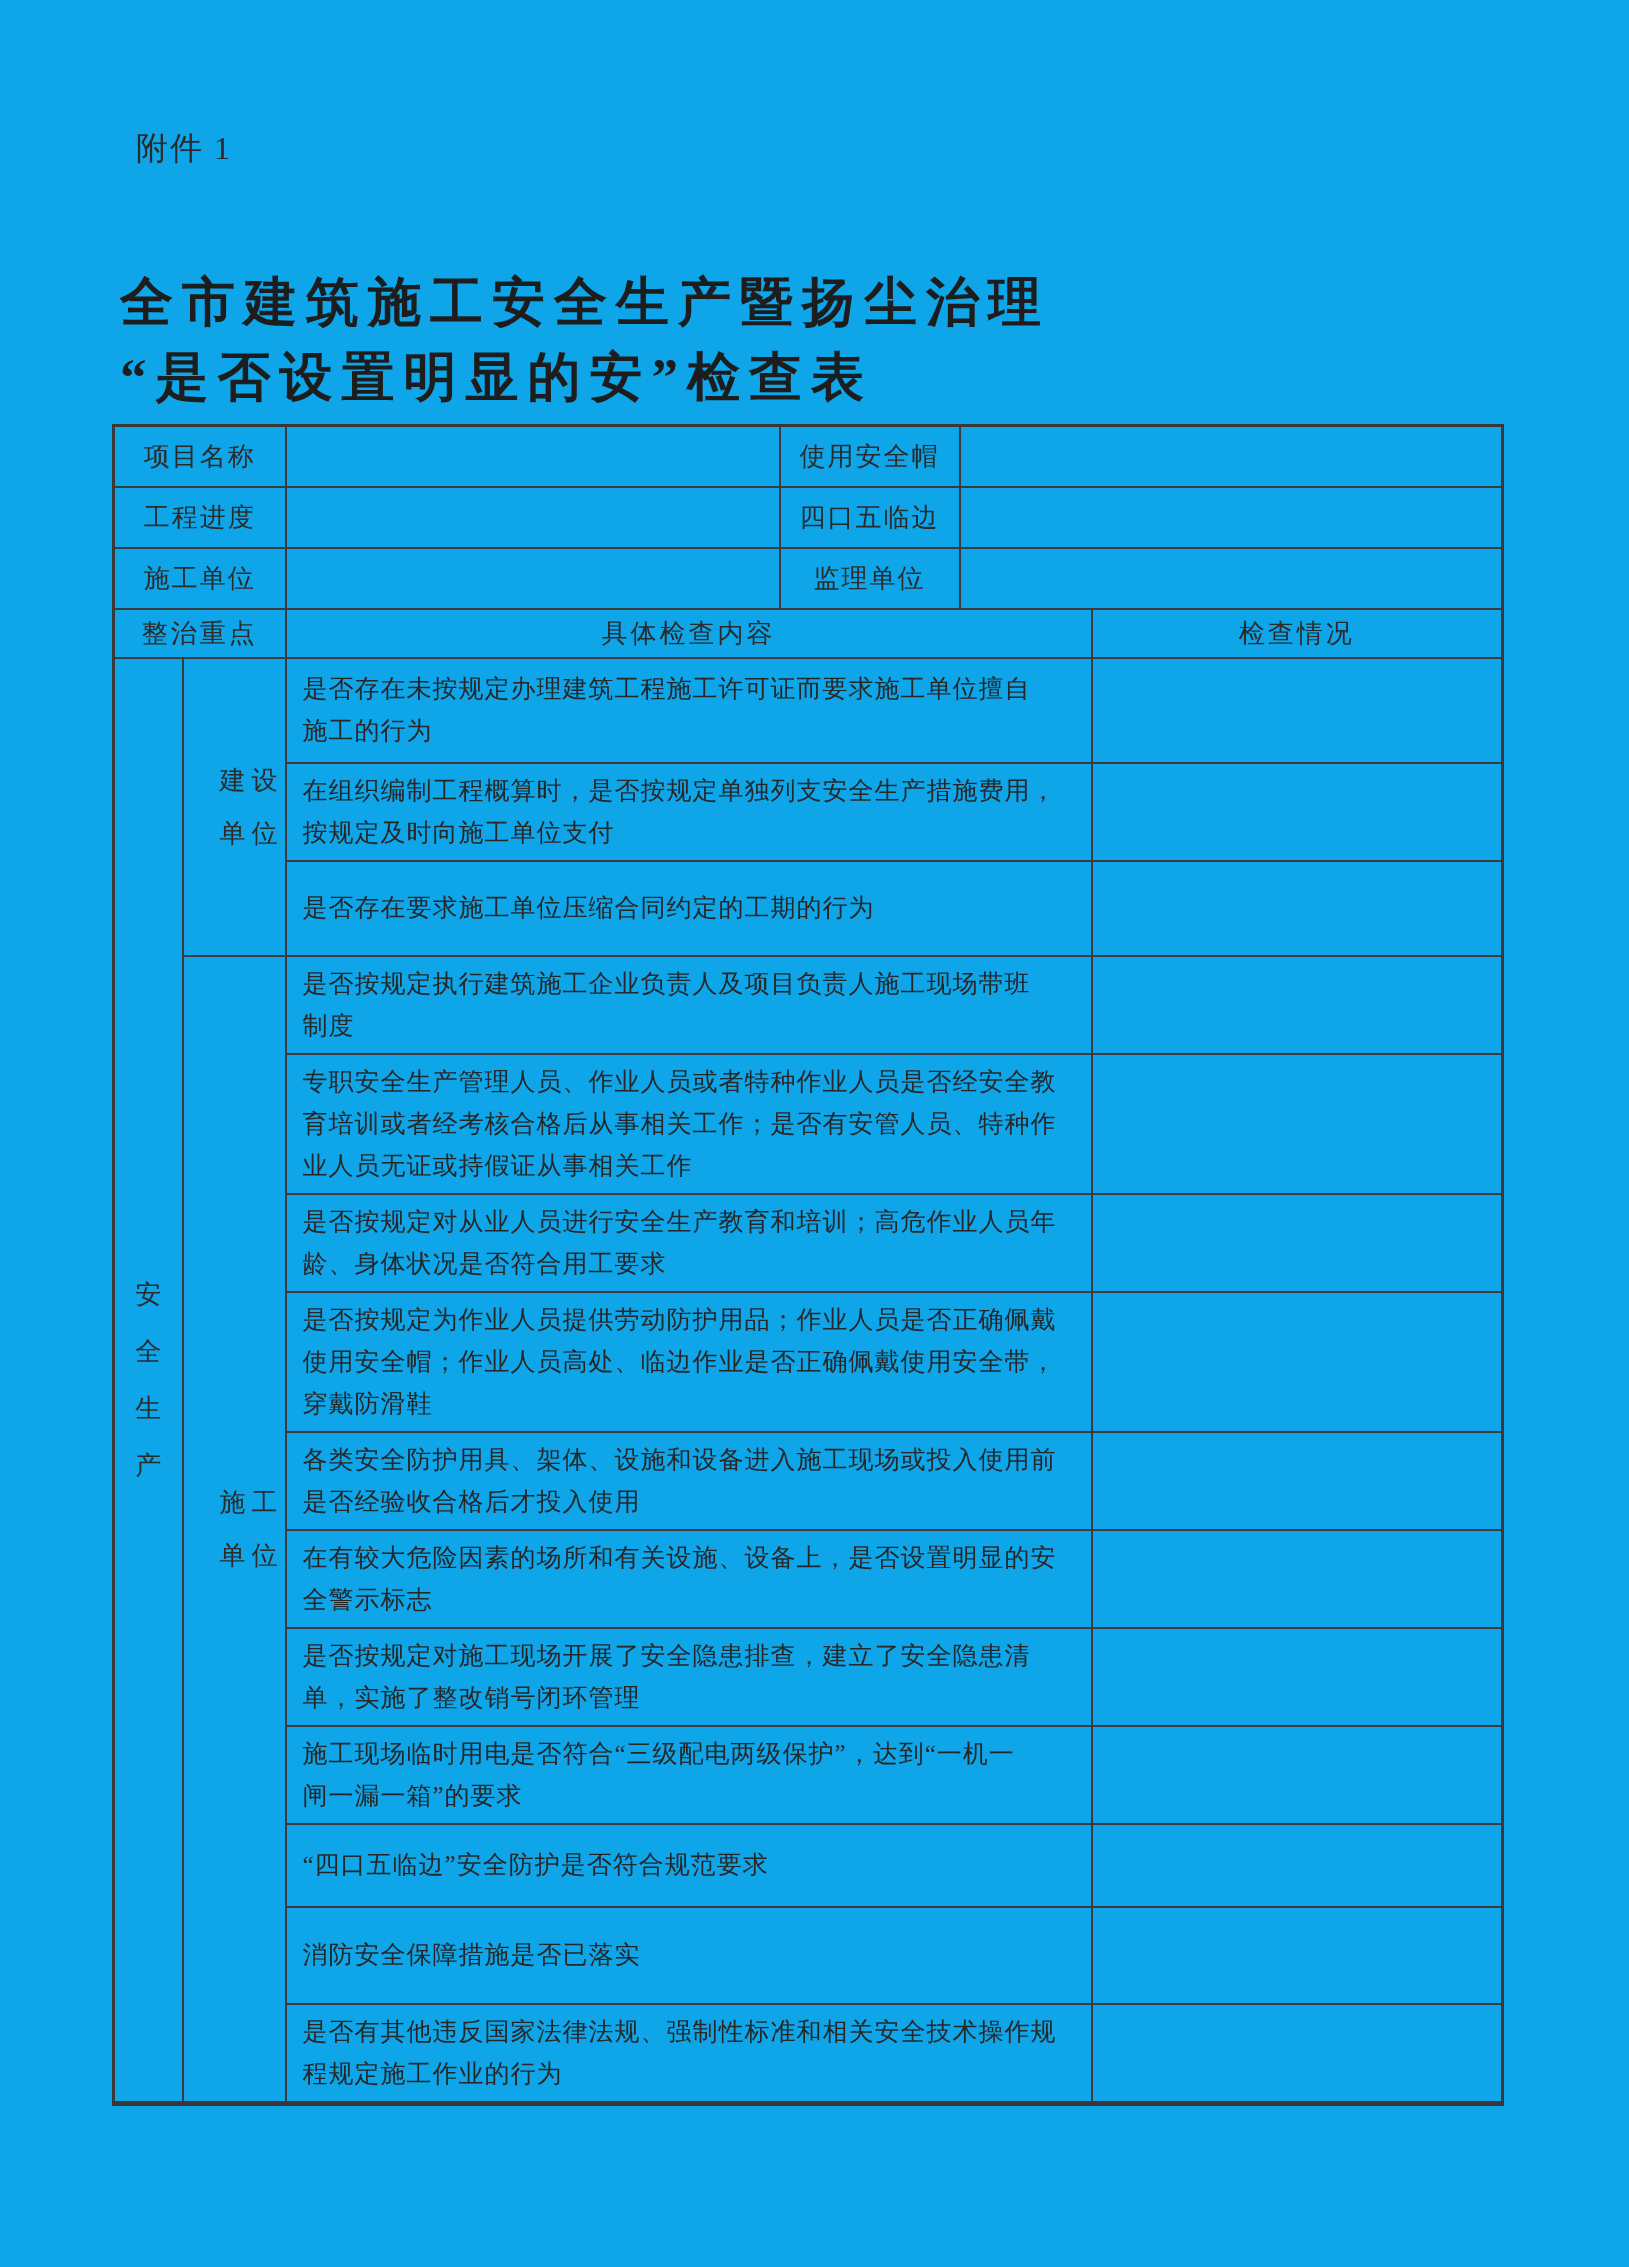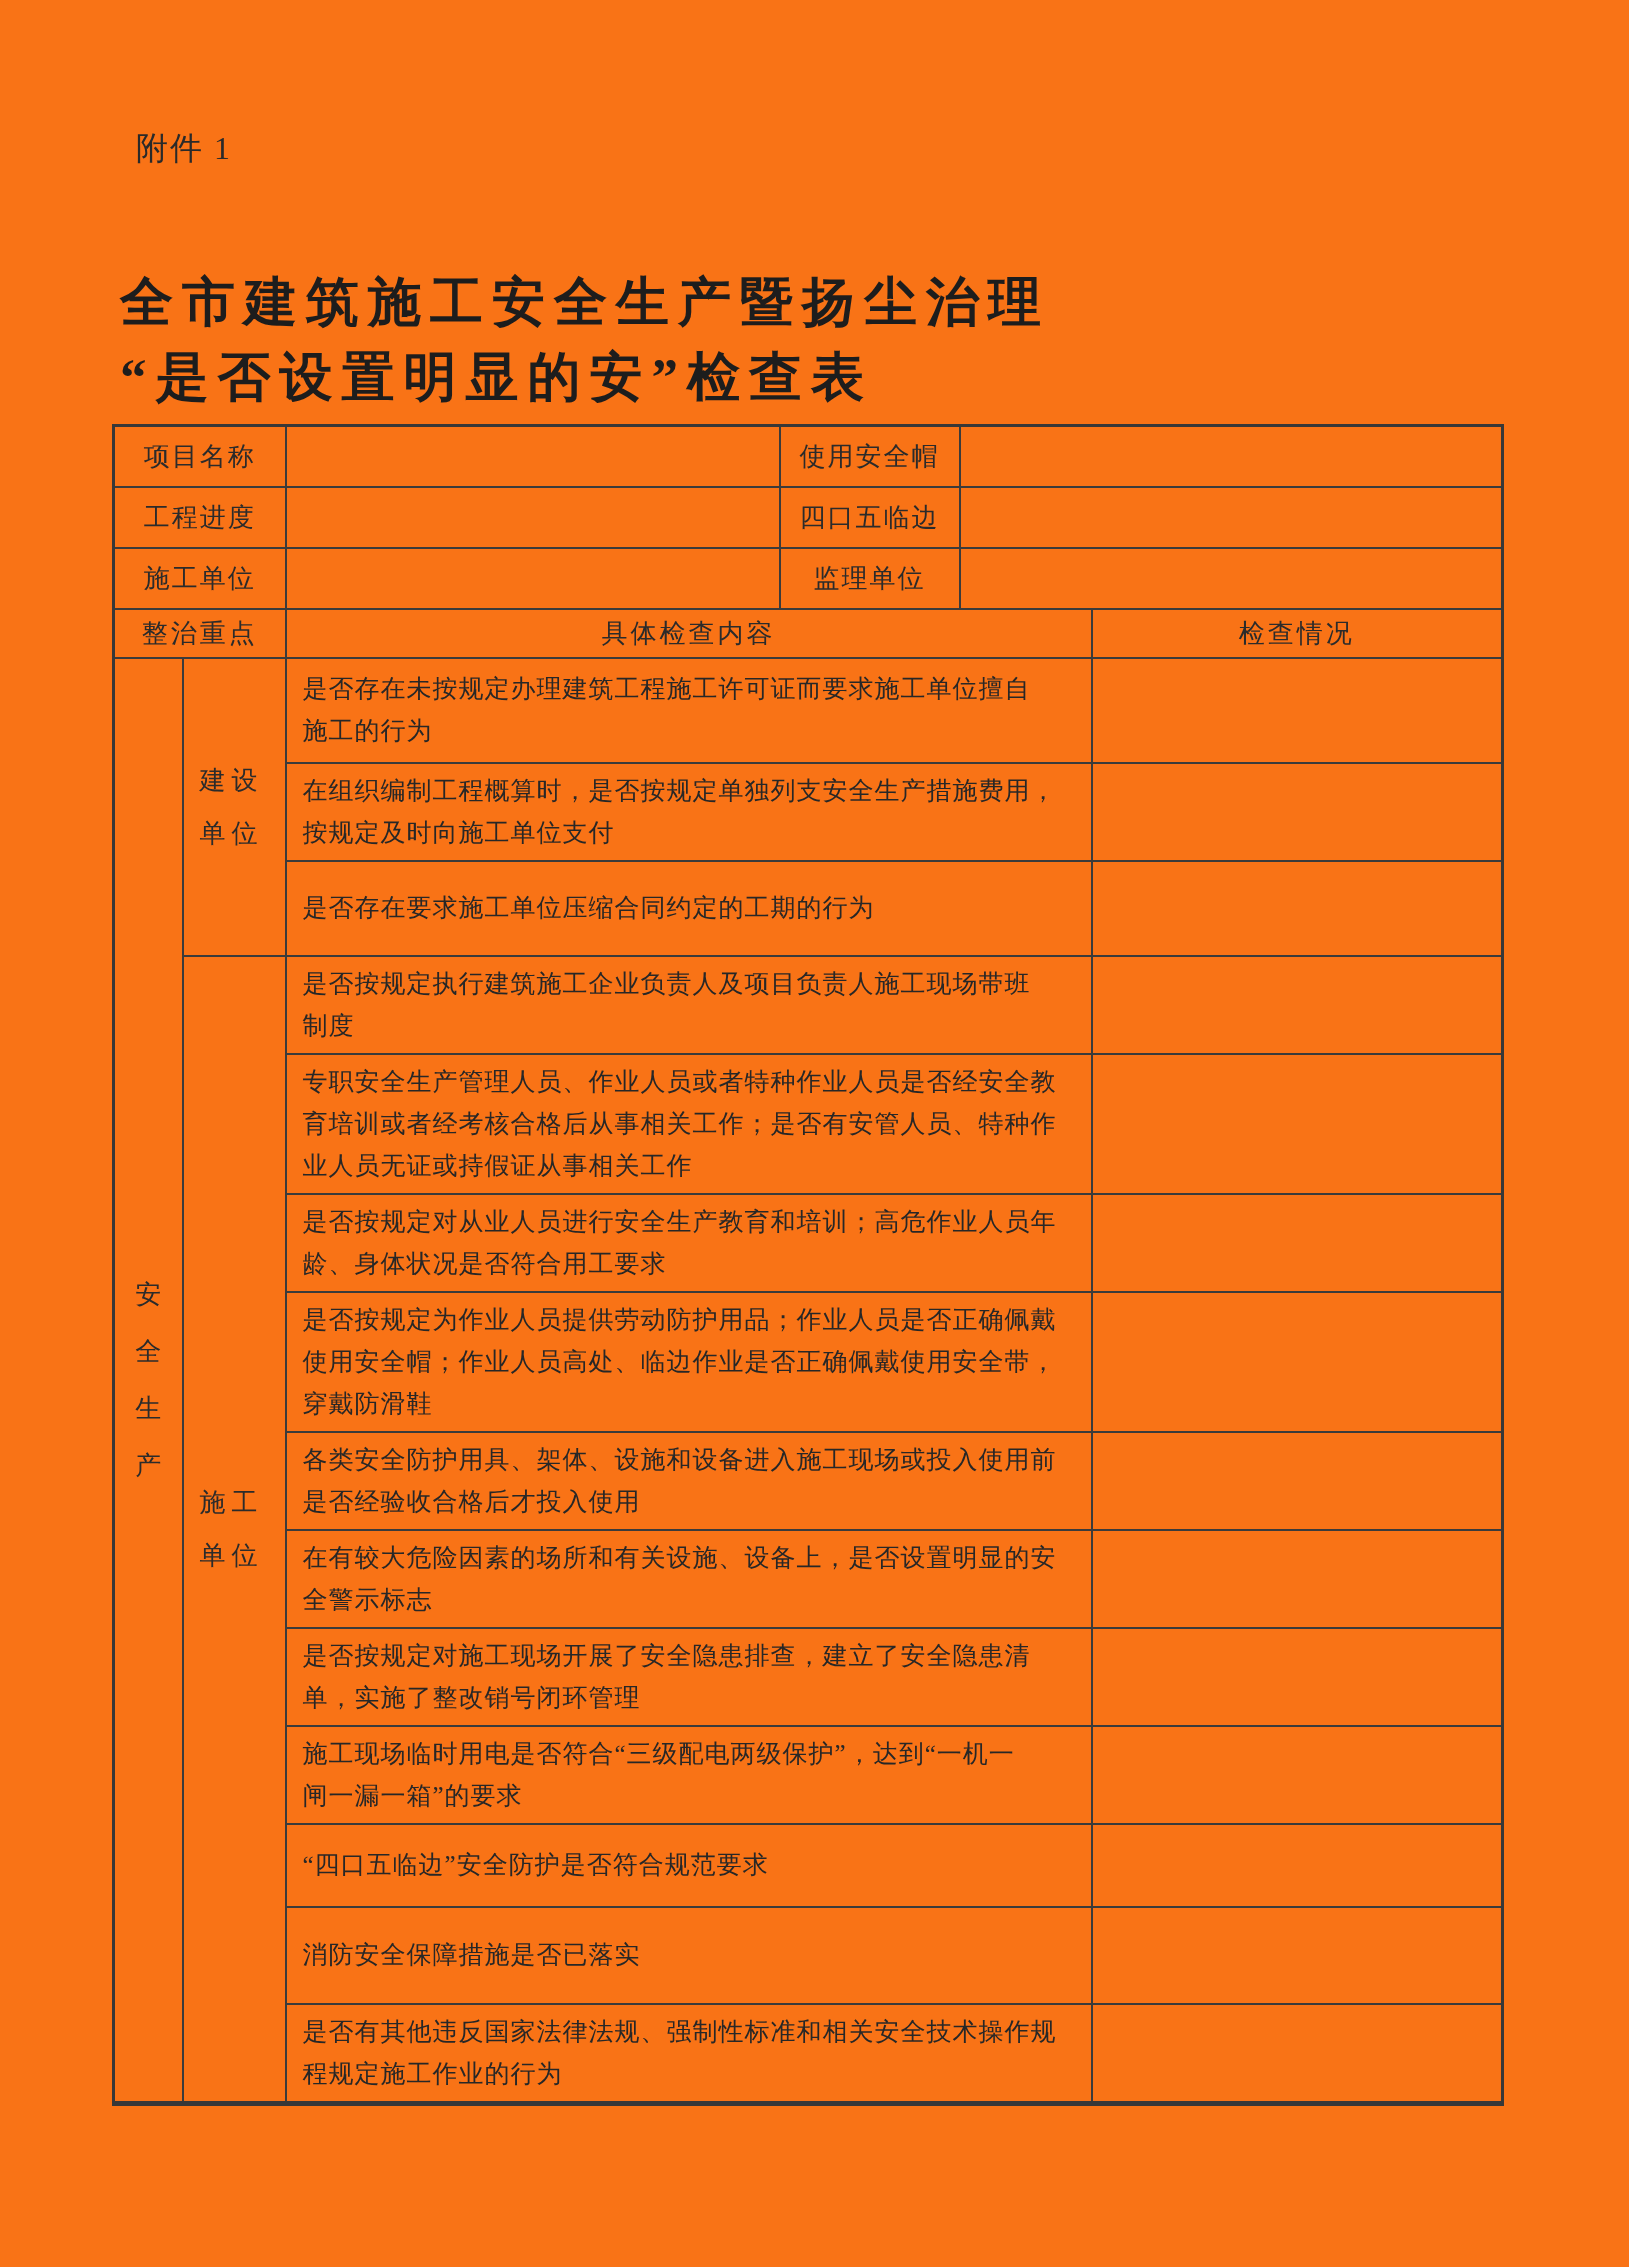--- a/index.html
+++ b/index.html
@@ -5,21 +5,21 @@
   html,body{margin:0;padding:0;}
   body{
     width:1630px;height:2267px;
     background:#ffffff;
     font-family:"Liberation Serif","DejaVu Serif",serif;
     color:#262626;
   }
   .page{
     position:relative;
     width:1630px;height:2267px;
-    background:#f97316;
+    background:#0ea5e9;
     overflow:hidden;
   }
   .attachment{
     position:absolute;
     left:136px;top:127px;
     font-size:32px;
     letter-spacing:2px;
     color:#2a2a2a;
   }
   .title-block{
@@ -63,21 +63,21 @@
   td.content{
     font-size:25px;
     line-height:42px;
     letter-spacing:1px;
     padding:6px 28px 6px 16px;
     white-space:pre-line;
     text-align:left;
     color:#272727;
   }
   td.cat{
-    text-align:left;
+    text-align:right;
     font-size:26px;
     line-height:53px;
     letter-spacing:6px;
     white-space:pre-line;
     color:#2b2b2b;
     padding-left:16px;
   }
   td.vert{
     text-align:center;
     font-size:26px;

